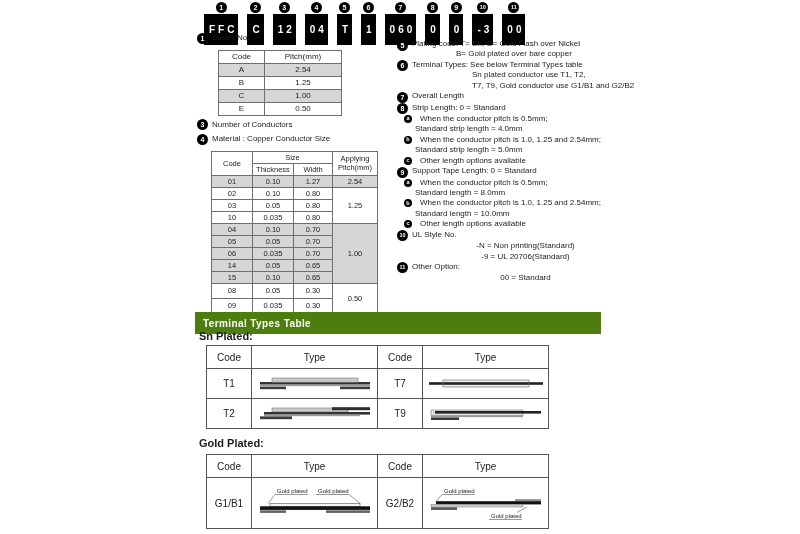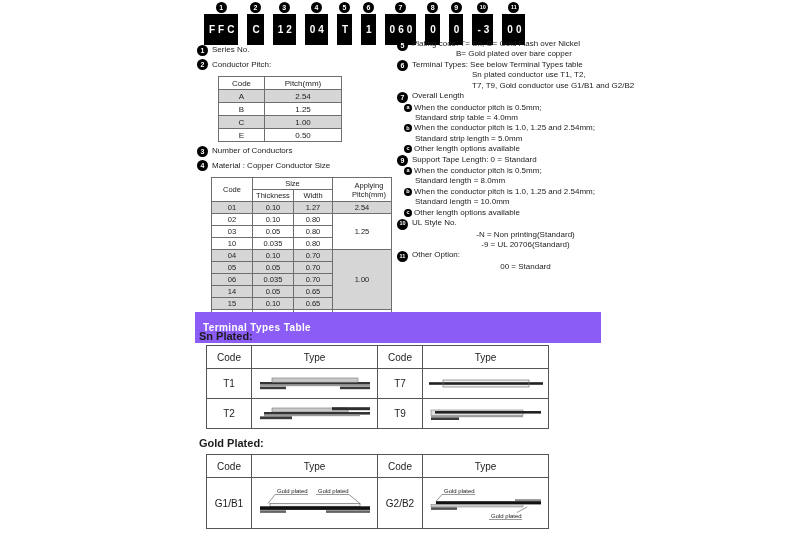--- a/index.html
+++ b/index.html
@@ -15,53 +15,53 @@
     width:11px; height:11px; border-radius:50%; background:#000; color:#fff;
     font-size:7px; font-weight:bold; display:flex; align-items:center; justify-content:center;
     line-height:1;
   }
   .cnum.two { font-size:5.5px; letter-spacing:0; }
   .segbox {
     height:31px; background:#000; color:#fff; font-weight:bold; font-size:10px;
     letter-spacing:3px; padding:0 1px 0 5px; display:flex; align-items:center; line-height:1;
   }
   
-  .leftcol  { position:absolute; left:197px; top:41px; width:200px; font-size:8px; }
+  .leftcol  { position:absolute; left:197px; top:29px; width:200px; font-size:8px; }
   .rightcol { position:absolute; left:397px; top:39px; width:245px; font-size:8px; line-height:10.4px; }
   .mrow { display:flex; align-items:center; gap:4px; margin-top:3px; }
   .ritem { display:flex; gap:4px; align-items:flex-start; }
   .ritem > .cnum, .mrow > .cnum { flex:0 0 auto; margin-top:0.5px; }
   .ind-b { margin-left:44px; }
   .ind-c { margin-left:60px; }
-  .sub { display:flex; gap:2px; margin-left:7px; align-items:flex-start; }
+  .sub { display:flex; gap:8px; margin-left:7px; align-items:flex-start; }
   .clet {
     flex:0 0 auto; width:8px; height:8px; border-radius:50%; background:#000; color:#fff;
     font-size:5.5px; font-weight:bold; display:flex; align-items:center; justify-content:center;
     margin-top:1px; line-height:1;
   }
   .subcont { margin-left:18px; }
   .plain-ind { margin-left:12px;text-align:center; }
   
   table { border-collapse:collapse; }
   .pitch-table { margin:6px 0 0 21px; font-size:8px; }
   .pitch-table th, .pitch-table td {
     border:1px solid #6e6e6e; text-align:center; font-weight:normal; padding:0; height:12px;
   }
   .pitch-table .c1 { width:45px; } .pitch-table .c2 { width:76px; }
   .size-table { margin:6px 0 0 14px; font-size:7.5px; }
   .size-table th, .size-table td {
     border:1px solid #6e6e6e; text-align:center; font-weight:normal; padding:0; height:11px;
   }
   .size-table .cc { width:40px; } .size-table .ct { width:40px; }
-  .size-table .cw { width:38px; } .size-table .ca { width:44px;padding-left:14px; }
+  .size-table .cw { width:38px; } .size-table .ca { width:44px; }
   .size-table tr.tall td { height:14px; }
   .shaded { background:#d6d6d6; }
   
   .tt-bar {
-    position:absolute; left:195px; top:312px; width:406px; height:31px; background:#8b5cf6;
+    position:absolute; left:195px; top:312px; width:406px; height:22px; background:#4d7c0f;
     color:#fff; font-weight:bold; font-size:10px; letter-spacing:0.4px;
     display:flex; align-items:center; padding-left:8px; box-sizing:border-box;
   }
   .sec-head { position:absolute; font-size:11px; font-weight:bold; }
   .term-table { position:absolute; left:206px; font-size:10px; }
   .term-table th, .term-table td {
     border:1px solid #555; text-align:center; font-weight:normal; padding:0;
   }
   .term-table .kc { width:44px; } .term-table .kt { width:125px; }
   .term-table thead th { height:22px; }
@@ -119,24 +119,20 @@
     <span class="cnum two">11</span>
     <span class="segbox">00</span>
   </div>
 </div>
 
 <div class="leftcol">
   <div class="mrow">
     <span class="cnum">1</span>
     <span>Series No.</span>
   </div>
-  <div class="mrow">
-    <span class="cnum">2</span>
-    <span>Conductor Pitch:</span>
-  </div>
 
   <table class="pitch-table">
     <thead>
       <tr>
         <th class="c1">Code</th>
         <th class="c2">Pitch(mm)</th>
       </tr>
     </thead>
     <tbody>
       <tr class="shaded">
@@ -256,25 +252,29 @@
     <div>
       <div>Terminal Types: See below Terminal Types table</div>
       <div class="ind-c">Sn plated conductor use T1, T2,</div>
       <div class="ind-c">T7, T9, Gold conductor use G1/B1 and G2/B2</div>
     </div>
   </div>
   <div class="ritem">
     <span class="cnum">7</span>
     <div>Overall Length</div>
   </div>
+  <div class="ritem">
+    <span class="cnum">8</span>
+    <div>Strip Length: 0 = Standard</div>
+  </div>
   <div class="sub">
     <span class="clet">a</span>
     <div>When the conductor pitch is 0.5mm;</div>
   </div>
-  <div class="subcont">Standard strip table = 4.0mm</div>
+  <div class="subcont">Standard strip length = 4.0mm</div>
   <div class="sub">
     <span class="clet">b</span>
     <div>When the conductor pitch is 1.0, 1.25 and 2.54mm;</div>
   </div>
   <div class="subcont">Standard strip length = 5.0mm</div>
   <div class="sub">
     <span class="clet">c</span>
     <div>Other length options available</div>
   </div>
   <div class="ritem">

